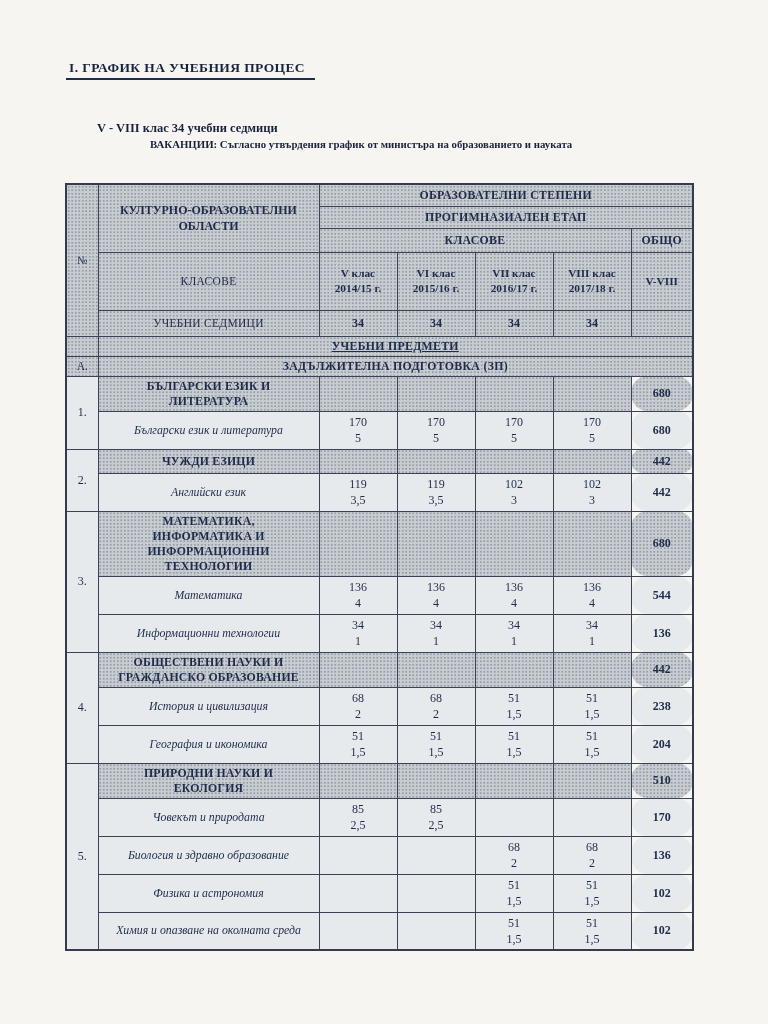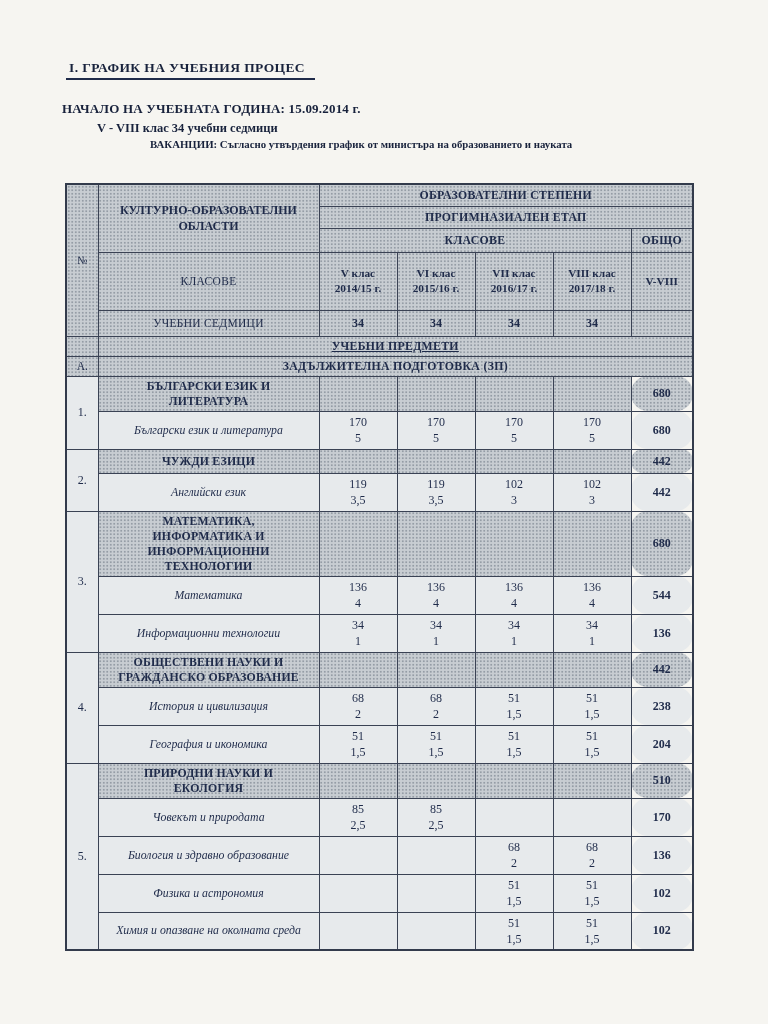--- a/index.html
+++ b/index.html
@@ -60,21 +60,20 @@
   tr.r-section { height:19px; }
   tr.subject-row { height:38px; }
   tr.group-title-row { height:24px; }
 </style>
 </head>
 <body>
 
 <div class="page">
 
   <div class="doc-title">I.  ГРАФИК НА УЧЕБНИЯ ПРОЦЕС</div>
-  <div class="start-line">НАЧАЛО НА УЧЕБНАТА ГОДИНА: 15.09.2014 г.</div>
   <div class="weeks-line">V - VIII клас 34 учебни седмици</div>
   <div class="vacation-line">ВАКАНЦИИ: Съгласно утвърдения график от министъра на образованието и науката</div>
 
   <table class="curriculum">
     <colgroup>
       <col style="width:32px">
       <col style="width:221px">
       <col style="width:78px">
       <col style="width:78px">
       <col style="width:78px">

